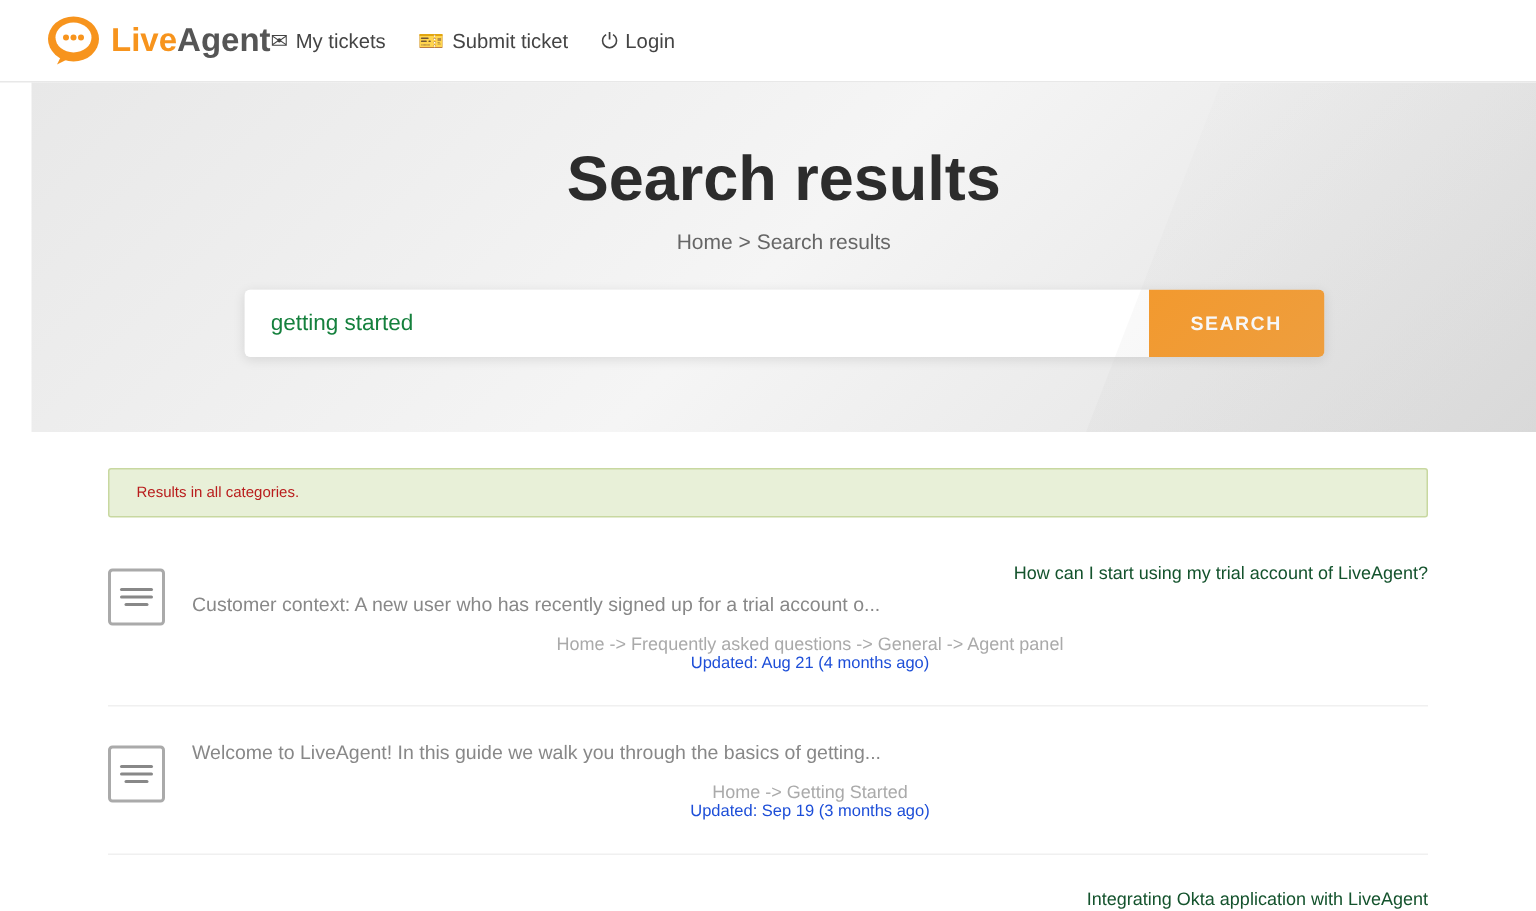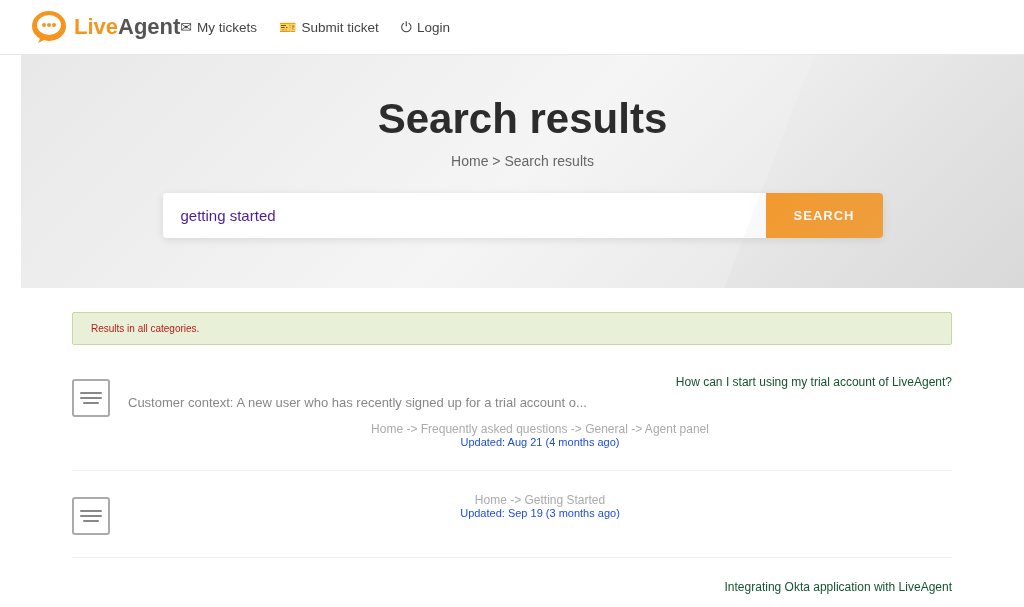--- a/index.html
+++ b/index.html
@@ -85,21 +85,21 @@
       overflow: hidden;
       box-shadow: 0 2px 8px rgba(0,0,0,0.1);
     }
     .search-input {
       flex: 1;
       padding: 14px 18px;
       font-size: 15px;
       border: none;
       outline: none;
       background: #fff;
-      color: #4c1d95;
+      color: #15803d;
     }
     .search-button {
       background: #f7941d;
       color: #fff;
       border: none;
       padding: 14px 28px;
       font-size: 13px;
       font-weight: bold;
       letter-spacing: 1px;
       cursor: pointer;
@@ -246,20 +246,21 @@
     </div>
   </div>
 
   <div class="result-item">
     <div class="result-icon">
       <div class="line"></div>
       <div class="line"></div>
       <div class="line short"></div>
     </div>
     <div class="result-body">
+      <div class="result-excerpt">Welcome to LiveAgent! In this guide we walk you through the basics of getting...</div>
       <div class="result-meta">
         <span class="result-path">Home -&gt; Getting Started</span>
         <span class="result-updated">Updated: Sep 19 (3 months ago)</span>
       </div>
     </div>
   </div>
 
   <div class="result-item">
 
     <div class="result-body">

